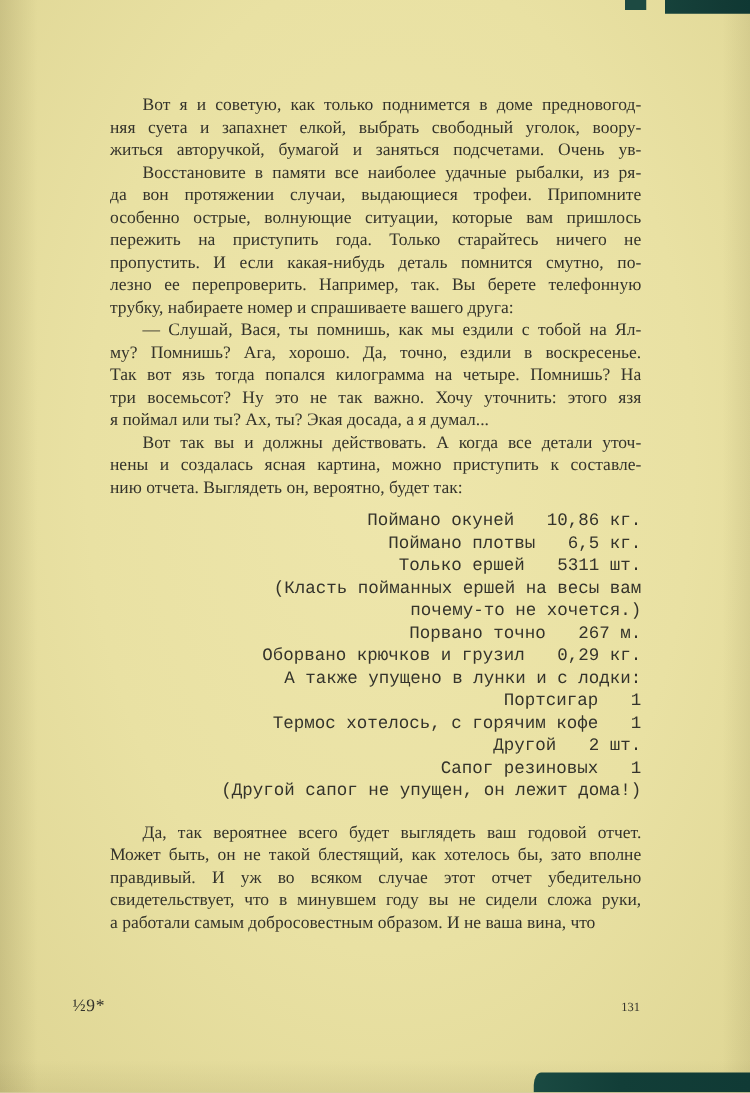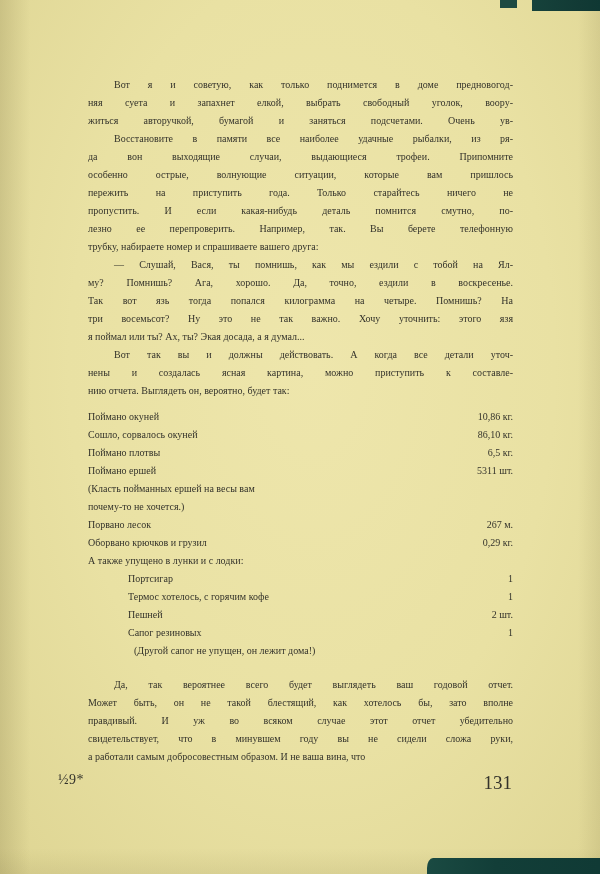--- a/index.html
+++ b/index.html
@@ -32,76 +32,77 @@
   .deco-bottom-bar {
     left: 427px; top: 858px; width: 173px; height: 16px;
     background: linear-gradient(90deg, #1a4a42 0%, #123e38 40%, #103a35 100%);
     border-top-left-radius: 6px 10px;
   }
   .text-block {
     position: absolute;
     left: 88px;
     top: 76px;
     width: 425px;
-    font-size: 10px;
+    font-size: 14px;
     line-height: 18px;
   }
   .para { margin: 0; }
   .line {
     text-align: justify;
     text-align-last: justify;
     white-space: normal;
   }
   .line.first { text-indent: 26px; }
   .line.last { text-align-last: left; }
   .report {
     margin-top: 8px;
     margin-bottom: 16px;
   }
   .report-row {
     display: flex;
-    justify-content: space-between;
+    justify-content: flex-end;
     align-items: baseline;
+    font-family: Liberation Mono, monospace;
   }
   .report-row .label { white-space: nowrap; }
-  .report-row .value { white-space: nowrap; text-align: right; }
+  .report-row .value { white-space: nowrap; text-align: right; margin-left: 26px; }
   .report-row.indent-1 .label { padding-left: 40px; }
   .report-row.indent-2 .label { padding-left: 46px; }
   .footer {
     position: absolute;
     left: 58px;
     right: 88px;
-    top: 772px;
+    top: 798px;
     display: flex;
     justify-content: space-between;
-    align-items: flex-start;
+    align-items: center;
     font-size: 14px;
     gap: 14px;
   }
   .sig { letter-spacing: 0.5px; }
-  .pagenum { font-size: 19px; }
+  .pagenum { font-size: 10px; }
 </style>
 </head>
 <body>
 
 <div class="page">
   <div class="deco deco-top-small"></div>
   <div class="deco deco-top-bar"></div>
   <div class="deco deco-bottom-bar"></div>
 
   <div class="text-block">
     <div id="paragraphs-top">
         <div class="para">
           <div class="line first">Вот я и советую, как только поднимется в доме предновогод-</div>
           <div class="line">няя суета и запахнет елкой, выбрать свободный уголок, воору-</div>
           <div class="line">житься авторучкой, бумагой и заняться подсчетами. Очень ув-</div>
         </div>
         <div class="para">
           <div class="line first">Восстановите в памяти все наиболее удачные рыбалки, из ря-</div>
-          <div class="line">да вон выходящие случаи, выдающиеся трофеи. Припомните</div>
+          <div class="line">да вон протяжении случаи, выдающиеся трофеи. Припомните</div>
           <div class="line">особенно острые, волнующие ситуации, которые вам пришлось</div>
           <div class="line">пережить на приступить года. Только старайтесь ничего не</div>
           <div class="line">пропустить. И если какая-нибудь деталь помнится смутно, по-</div>
           <div class="line">лезно ее перепроверить. Например, так. Вы берете телефонную</div>
           <div class="line last">трубку, набираете номер и спрашиваете вашего друга:</div>
         </div>
         <div class="para">
           <div class="line first">— Слушай, Вася, ты помнишь, как мы ездили с тобой на Ял-</div>
           <div class="line">му? Помнишь? Ага, хорошо. Да, точно, ездили в воскресенье.</div>
           <div class="line">Так вот язь тогда попался килограмма на четыре. Помнишь? На</div>
@@ -113,58 +114,54 @@
           <div class="line">нены и создалась ясная картина, можно приступить к составле-</div>
           <div class="line last">нию отчета. Выглядеть он, вероятно, будет так:</div>
         </div>
       </div>
     <div id="report" class="report">
         <div class="report-row indent-0">
           <span class="label">Поймано окуней</span>
           <span class="value">10,86 кг.</span>
         </div>
         <div class="report-row indent-0">
-          <span class="label">Сошло, сорвалось окуней</span>
-          <span class="value">86,10 кг.</span>
-        </div>
-        <div class="report-row indent-0">
           <span class="label">Поймано плотвы</span>
           <span class="value">6,5 кг.</span>
         </div>
         <div class="report-row indent-0">
-          <span class="label">Поймано ершей</span>
+          <span class="label">Только ершей</span>
           <span class="value">5311 шт.</span>
         </div>
         <div class="report-row indent-0">
           <span class="label">(Класть пойманных ершей на весы вам</span>
         </div>
         <div class="report-row indent-0">
           <span class="label">почему-то не хочется.)</span>
         </div>
         <div class="report-row indent-0">
-          <span class="label">Порвано лесок</span>
+          <span class="label">Порвано точно</span>
           <span class="value">267 м.</span>
         </div>
         <div class="report-row indent-0">
           <span class="label">Оборвано крючков и грузил</span>
           <span class="value">0,29 кг.</span>
         </div>
         <div class="report-row indent-0">
           <span class="label">А также упущено в лунки и с лодки:</span>
         </div>
         <div class="report-row indent-1">
           <span class="label">Портсигар</span>
           <span class="value">1</span>
         </div>
         <div class="report-row indent-1">
           <span class="label">Термос хотелось, с горячим кофе</span>
           <span class="value">1</span>
         </div>
         <div class="report-row indent-1">
-          <span class="label">Пешней</span>
+          <span class="label">Другой</span>
           <span class="value">2 шт.</span>
         </div>
         <div class="report-row indent-1">
           <span class="label">Сапог резиновых</span>
           <span class="value">1</span>
         </div>
         <div class="report-row indent-2">
           <span class="label">(Другой сапог не упущен, он лежит дома!)</span>
         </div>
       </div>

